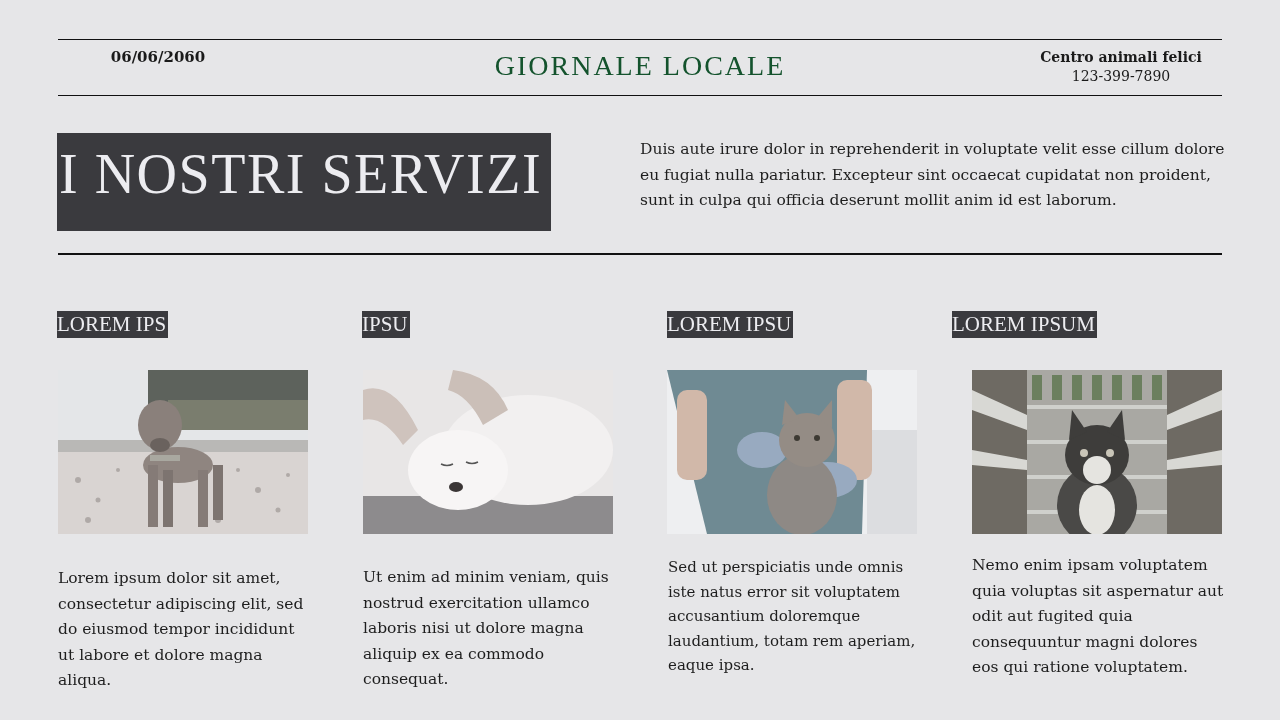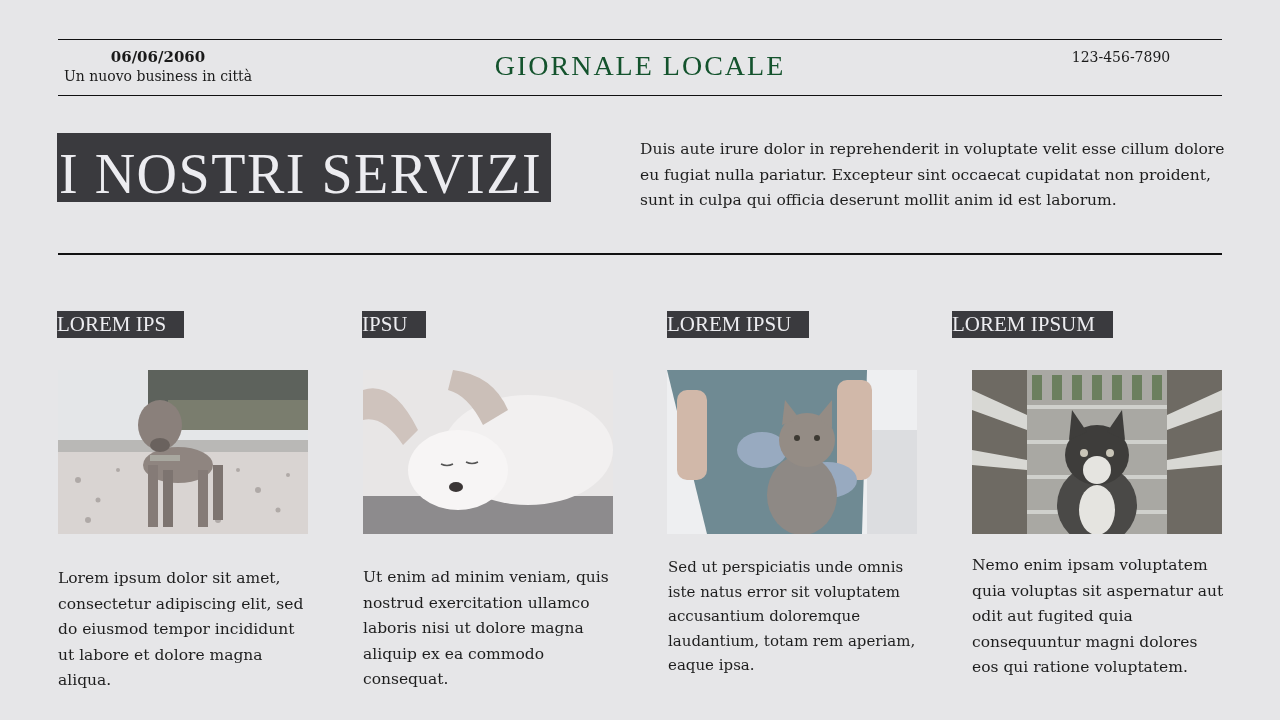--- a/index.html
+++ b/index.html
@@ -25,56 +25,56 @@
     text-align: center; font-family: "Liberation Serif", serif;
     font-size: 28px; letter-spacing: 2px; color: #14532d;
   }
   .masthead-right {
     position: absolute; left: 1020px; top: 48px; width: 202px;
     text-align: center; font-size: 14px; line-height: 19px;
   }
   .masthead-right .org { font-weight: bold; }
 
   .hero-title {
-    position: absolute; left: 57px; top: 133px; width: 494px; height: 69px;
+    position: absolute; left: 57px; top: 133px; width: 494px; height: 98px;
     background: #3a3a3e; color: #ececf0;
     font-family: "Liberation Serif", serif; font-size: 56px;
     line-height: 83px; letter-spacing: 1.5px; white-space: nowrap;
     padding-left: 2px; overflow: hidden;
   }
   .hero-text {
     position: absolute; left: 640px; top: 137px; width: 585px;
     font-size: 15.5px; line-height: 25.5px; color: #1e1e1e;
   }
 
   .service-label {
     position: absolute; top: 311px; height: 27px;
     background: #3a3a3e; color: #ececf0;
     font-family: "Liberation Serif", serif; font-size: 21px;
-    line-height: 27px; white-space: nowrap; padding-right: 18px;
+    line-height: 27px; white-space: nowrap; padding-right: 2px;
   }
   .service-img {
     position: absolute; top: 370px; width: 250px; height: 164px; overflow: hidden;
   }
   .service-text {
     position: absolute; width: 255px;
     font-size: 15.5px; line-height: 25.5px; color: #1e1e1e;
   }
 </style>
 </head>
 <body>
 
 <div class="rule thin" style="top:39px;"></div>
 <div class="masthead-left">
   <div class="date">06/06/2060</div>
-  <div class="tagline">Un nuovo business in città</div>
 </div>
 <div class="masthead-center">GIORNALE LOCALE</div>
 <div class="masthead-right">
-  <div>123-456-7890</div>
+  <div class="org">Centro animali felici</div>
+  <div>123-399-7890</div>
 </div>
 <div class="rule thin" style="top:95px;"></div>
 
 <div class="hero-title">I NOSTRI SERVIZI</div>
 <div class="hero-text">Duis aute irure dolor in reprehenderit in voluptate velit esse cillum dolore eu fugiat nulla pariatur. Excepteur sint occaecat cupidatat non proident, sunt in culpa qui officia deserunt mollit anim id est laborum.</div>
 <div class="rule thick" style="top:253px;"></div>
 
 <div class="service-label" style="left:57px;">LOREM IPS</div>
 <div class="service-img" style="left:58px;">
   <svg width="250" height="164" viewBox="0 0 250 164">

